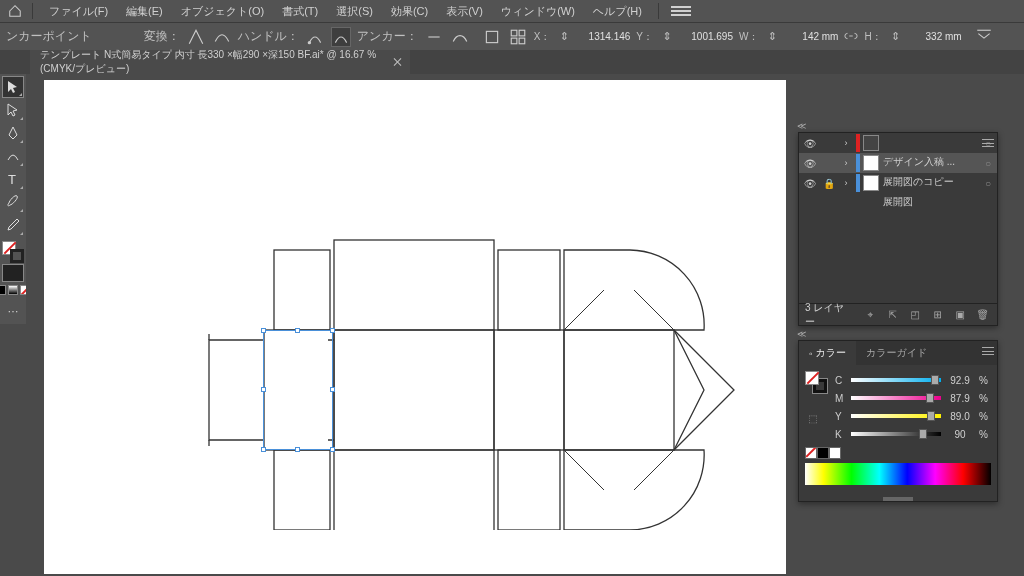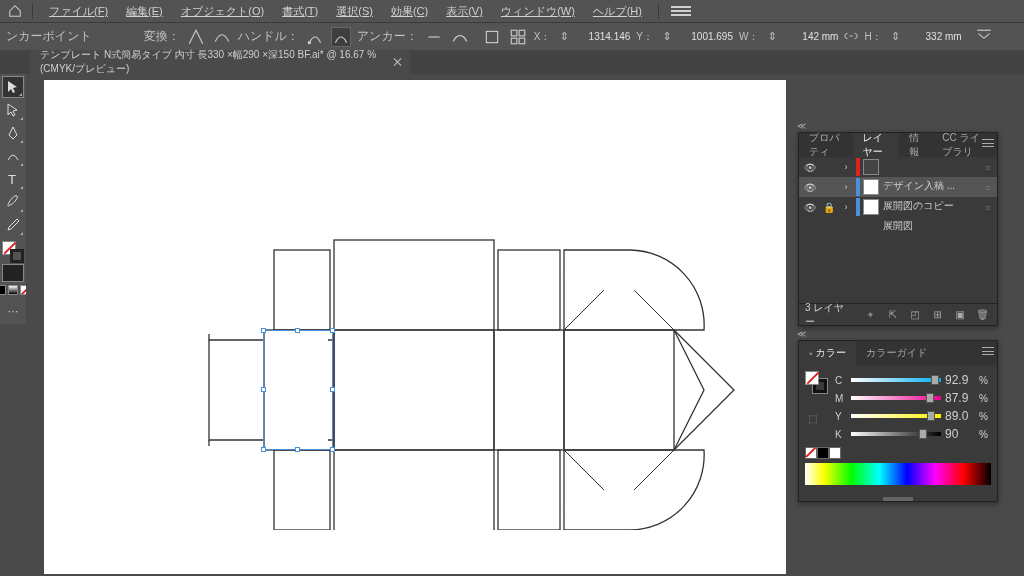--- a/index.html
+++ b/index.html
@@ -2,21 +2,21 @@
 <html><head>
 <meta charset="utf-8">
 <style>
   * { margin: 0; padding: 0; box-sizing: border-box; font-family: "Meiryo", "Hiragino Sans", sans-serif; }
   body { background: #4a4a4a; color: #d0d0d0; font-size: 11px; width: 1024px; height: 576px; overflow: hidden; position: relative; }
   
   
   .menubar { height: 22px; background: #535353; display: flex; align-items: center; padding: 0 6px; gap: 2px; }
   .home-icon { width: 18px; height: 18px; display: flex; align-items: center; justify-content: center; }
   .home-icon svg { width: 14px; height: 14px; }
-  .menubar .menu-item { padding: 2px 8px; cursor: default; text-decoration: underline; }
+  .menubar .menu-item { padding: 2px 8px; cursor: default; }
   .menubar .sep { width: 1px; height: 16px; background: #3a3a3a; margin: 0 6px; }
   .hamburger { width: 20px; display: inline-flex; flex-direction: column; gap: 2px; margin-left: 4px; }
   .hamburger i { height: 2px; background: #d0d0d0; display: block; }
   
   
   .ctrlbar { height: 28px; background: #535353; border-top: 1px solid #3a3a3a; display: flex; align-items: center; padding: 0 6px; gap: 6px; }
   .ctrlbar .label { font-size: 12px; color: #c0c0c0; }
   .ctrlbar .mini-btn { width: 20px; height: 20px; display: inline-flex; align-items: center; justify-content: center; color: #c0c0c0; border: 1px solid transparent; }
   .ctrlbar .mini-btn.hl { border: 1px solid #666; background: #3e3e3e; }
   .field { display: inline-flex; align-items: center; gap: 4px; }
@@ -86,21 +86,21 @@
   .sw-stack { width: 22px; height: 22px; position: relative; }
   .sw-stack .front { position: absolute; left: 0; top: 0; width: 14px; height: 14px; background: #fff; border: 1px solid #888; }
   .sw-stack .front.nofill::after { content: ""; position: absolute; left: -1px; top: 5px; width: 16px; height: 2px; background: #d22; transform: rotate(-45deg); }
   .sw-stack .back { position: absolute; right: 0; bottom: 0; width: 14px; height: 14px; border: 3px solid #111; background: #3a3a3a; box-shadow: 0 0 0 1px #888; }
   .sliders { margin-left: 30px; }
   .slider-row { display: flex; align-items: center; height: 18px; gap: 4px; }
   .slider-row .lab { width: 12px; font-size: 10px; color: #ccc; }
   .slider-row .track { flex: 1; height: 10px; position: relative; }
   .slider-row .track .bar { position: absolute; left: 0; right: 0; top: 3px; height: 4px; }
   .slider-row .track .knob { position: absolute; top: 0; width: 8px; height: 10px; background: #aaa; border: 1px solid #555; transform: translateX(-4px); }
-  .slider-row .val { width: 30px; text-align: left; font-size: 12px; }
+  .slider-row .val { width: 30px; text-align: center; font-size: 10px; }
   .slider-row .unit { width: 12px; font-size: 10px; }
   .bottom-swatch-row { display: flex; margin-top: 4px; }
   .bottom-swatch-row .sw { width: 12px; height: 12px; border: 1px solid #666; }
   .spectrum { height: 22px; margin-top: 4px; background: linear-gradient(to right, #fff 0%, #ff0 10%, #0f0 25%, #0ff 40%, #00f 55%, #f0f 70%, #f00 85%, #000 100%); }
   .grip { position: absolute; left: 50%; bottom: 0; width: 30px; height: 4px; background: #666; transform: translateX(-50%); }
   .cube-icon { width: 16px; text-align: center; color: #888; font-size: 10px; }
 </style>
 </head>
 <body>
 
@@ -314,26 +314,20 @@
       <div class="h" style="left:calc(50% - 3px);top:-3px"></div>
         <div class="h" style="left:calc(50% - 3px);bottom:-3px"></div>
       <div class="h" style="top:calc(50% - 3px);left:-3px"></div>
         <div class="h" style="top:calc(50% - 3px);right:-3px"></div>
     </div>
   </div>
 </div>
 
 <div class="panel layers-panel">
   <span class="panel-head-collapse">≪</span>
-  <div class="panel-tabs">
-    <div class="panel-tab">プロパティ</div>
-    <div class="panel-tab active">レイヤー</div>
-    <div class="panel-tab">情報</div>
-    <div class="panel-tab">CC ライブラリ</div>
-  </div>
   <div class="panel-strip">
       <i></i>
       <i></i>
       <i></i>
     </div>
   <div id="layers-list">
       <div class="layer-row">
         <span class="eye">👁</span>
         <span class="lock"></span>
         <span class="expand">›</span>

